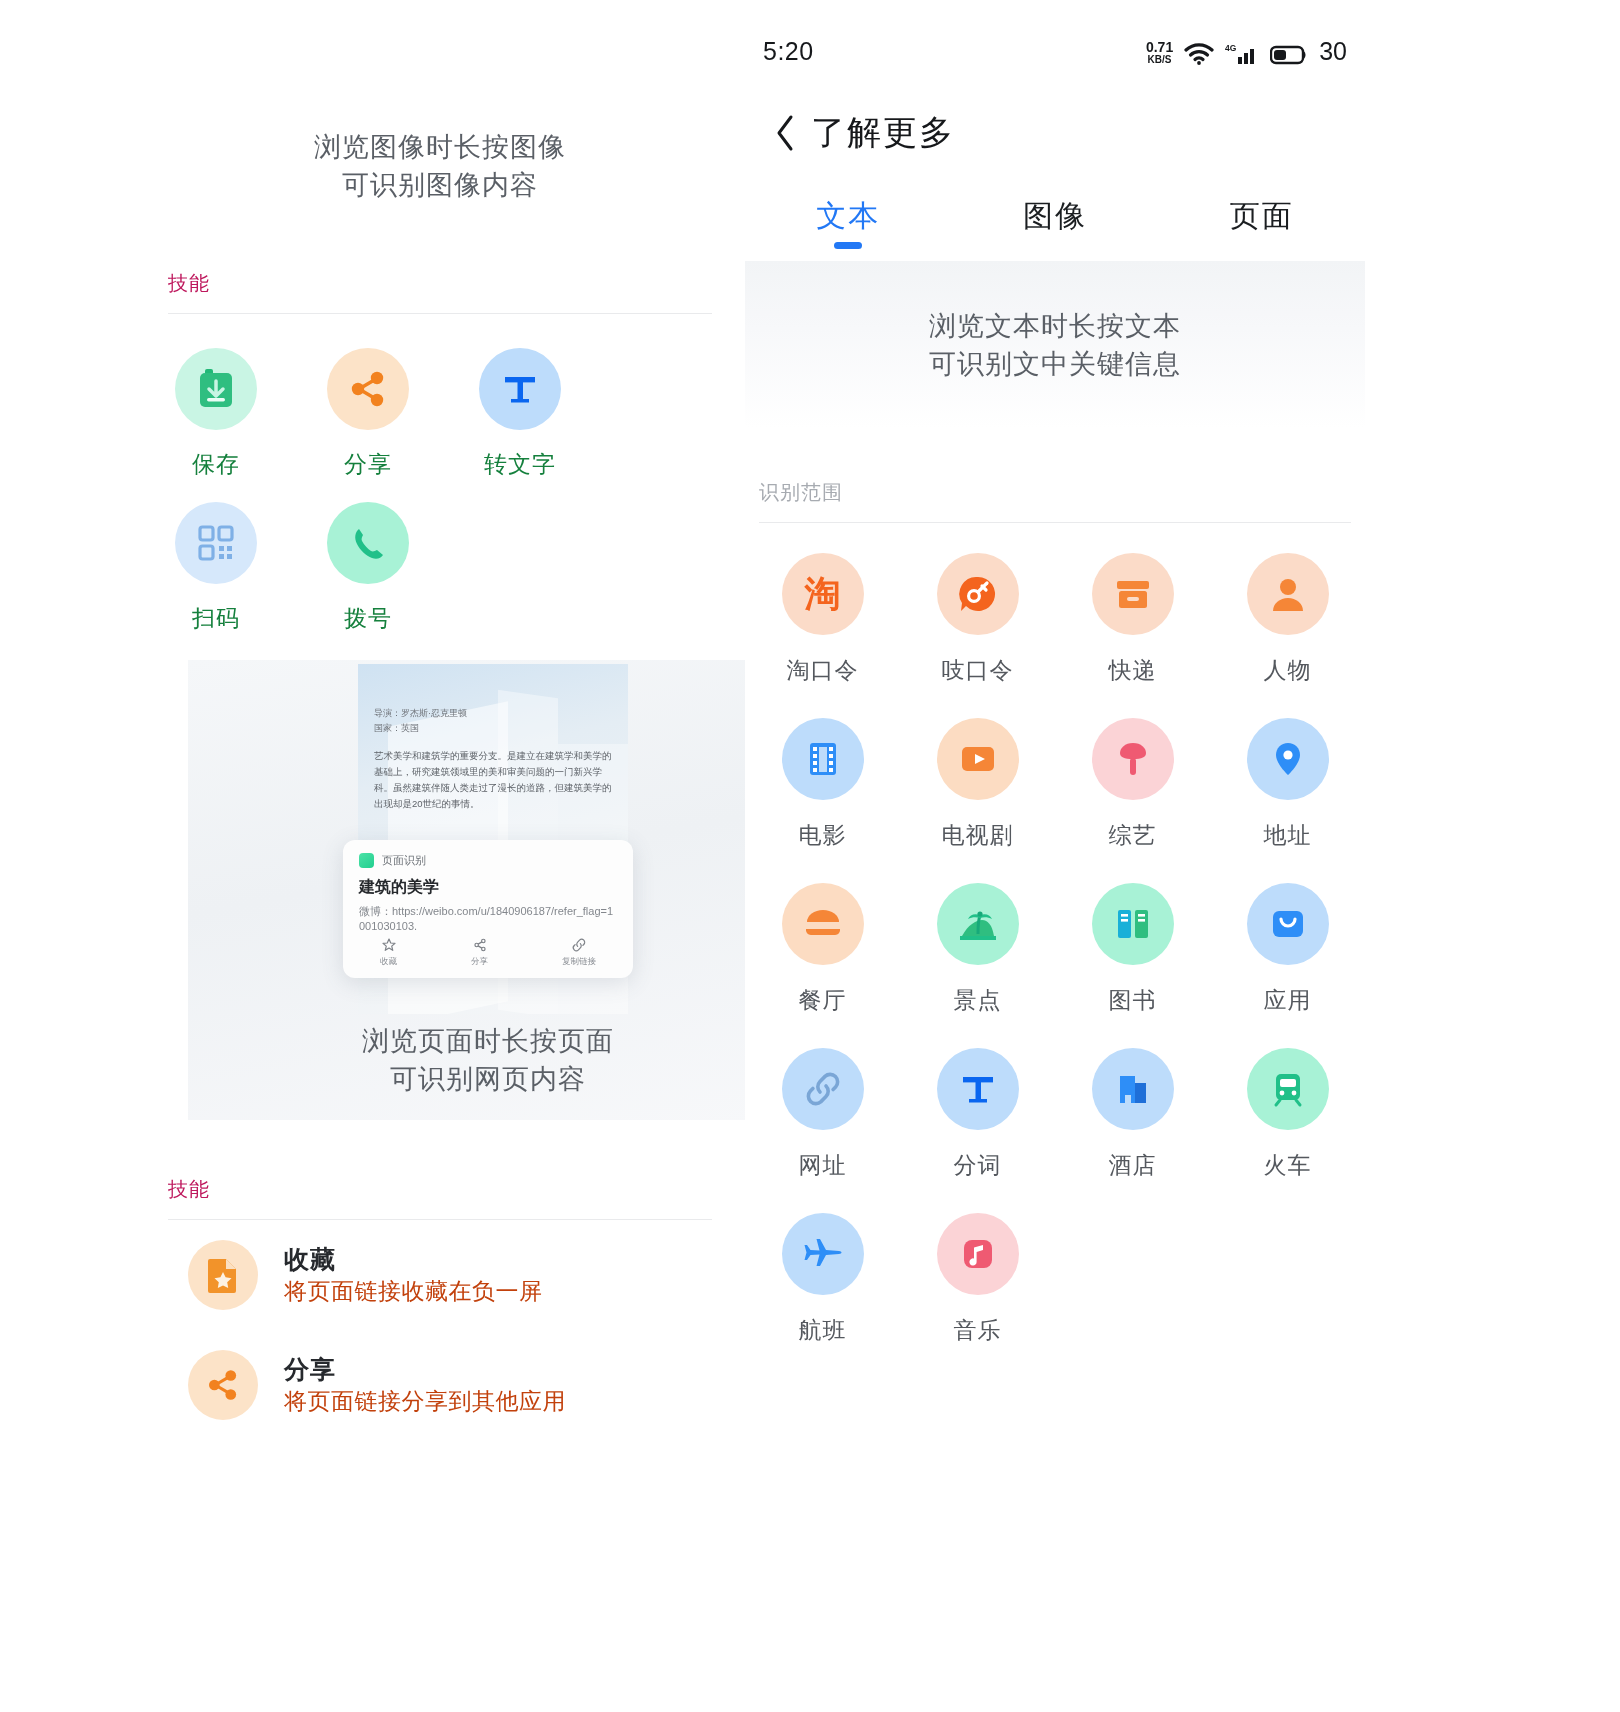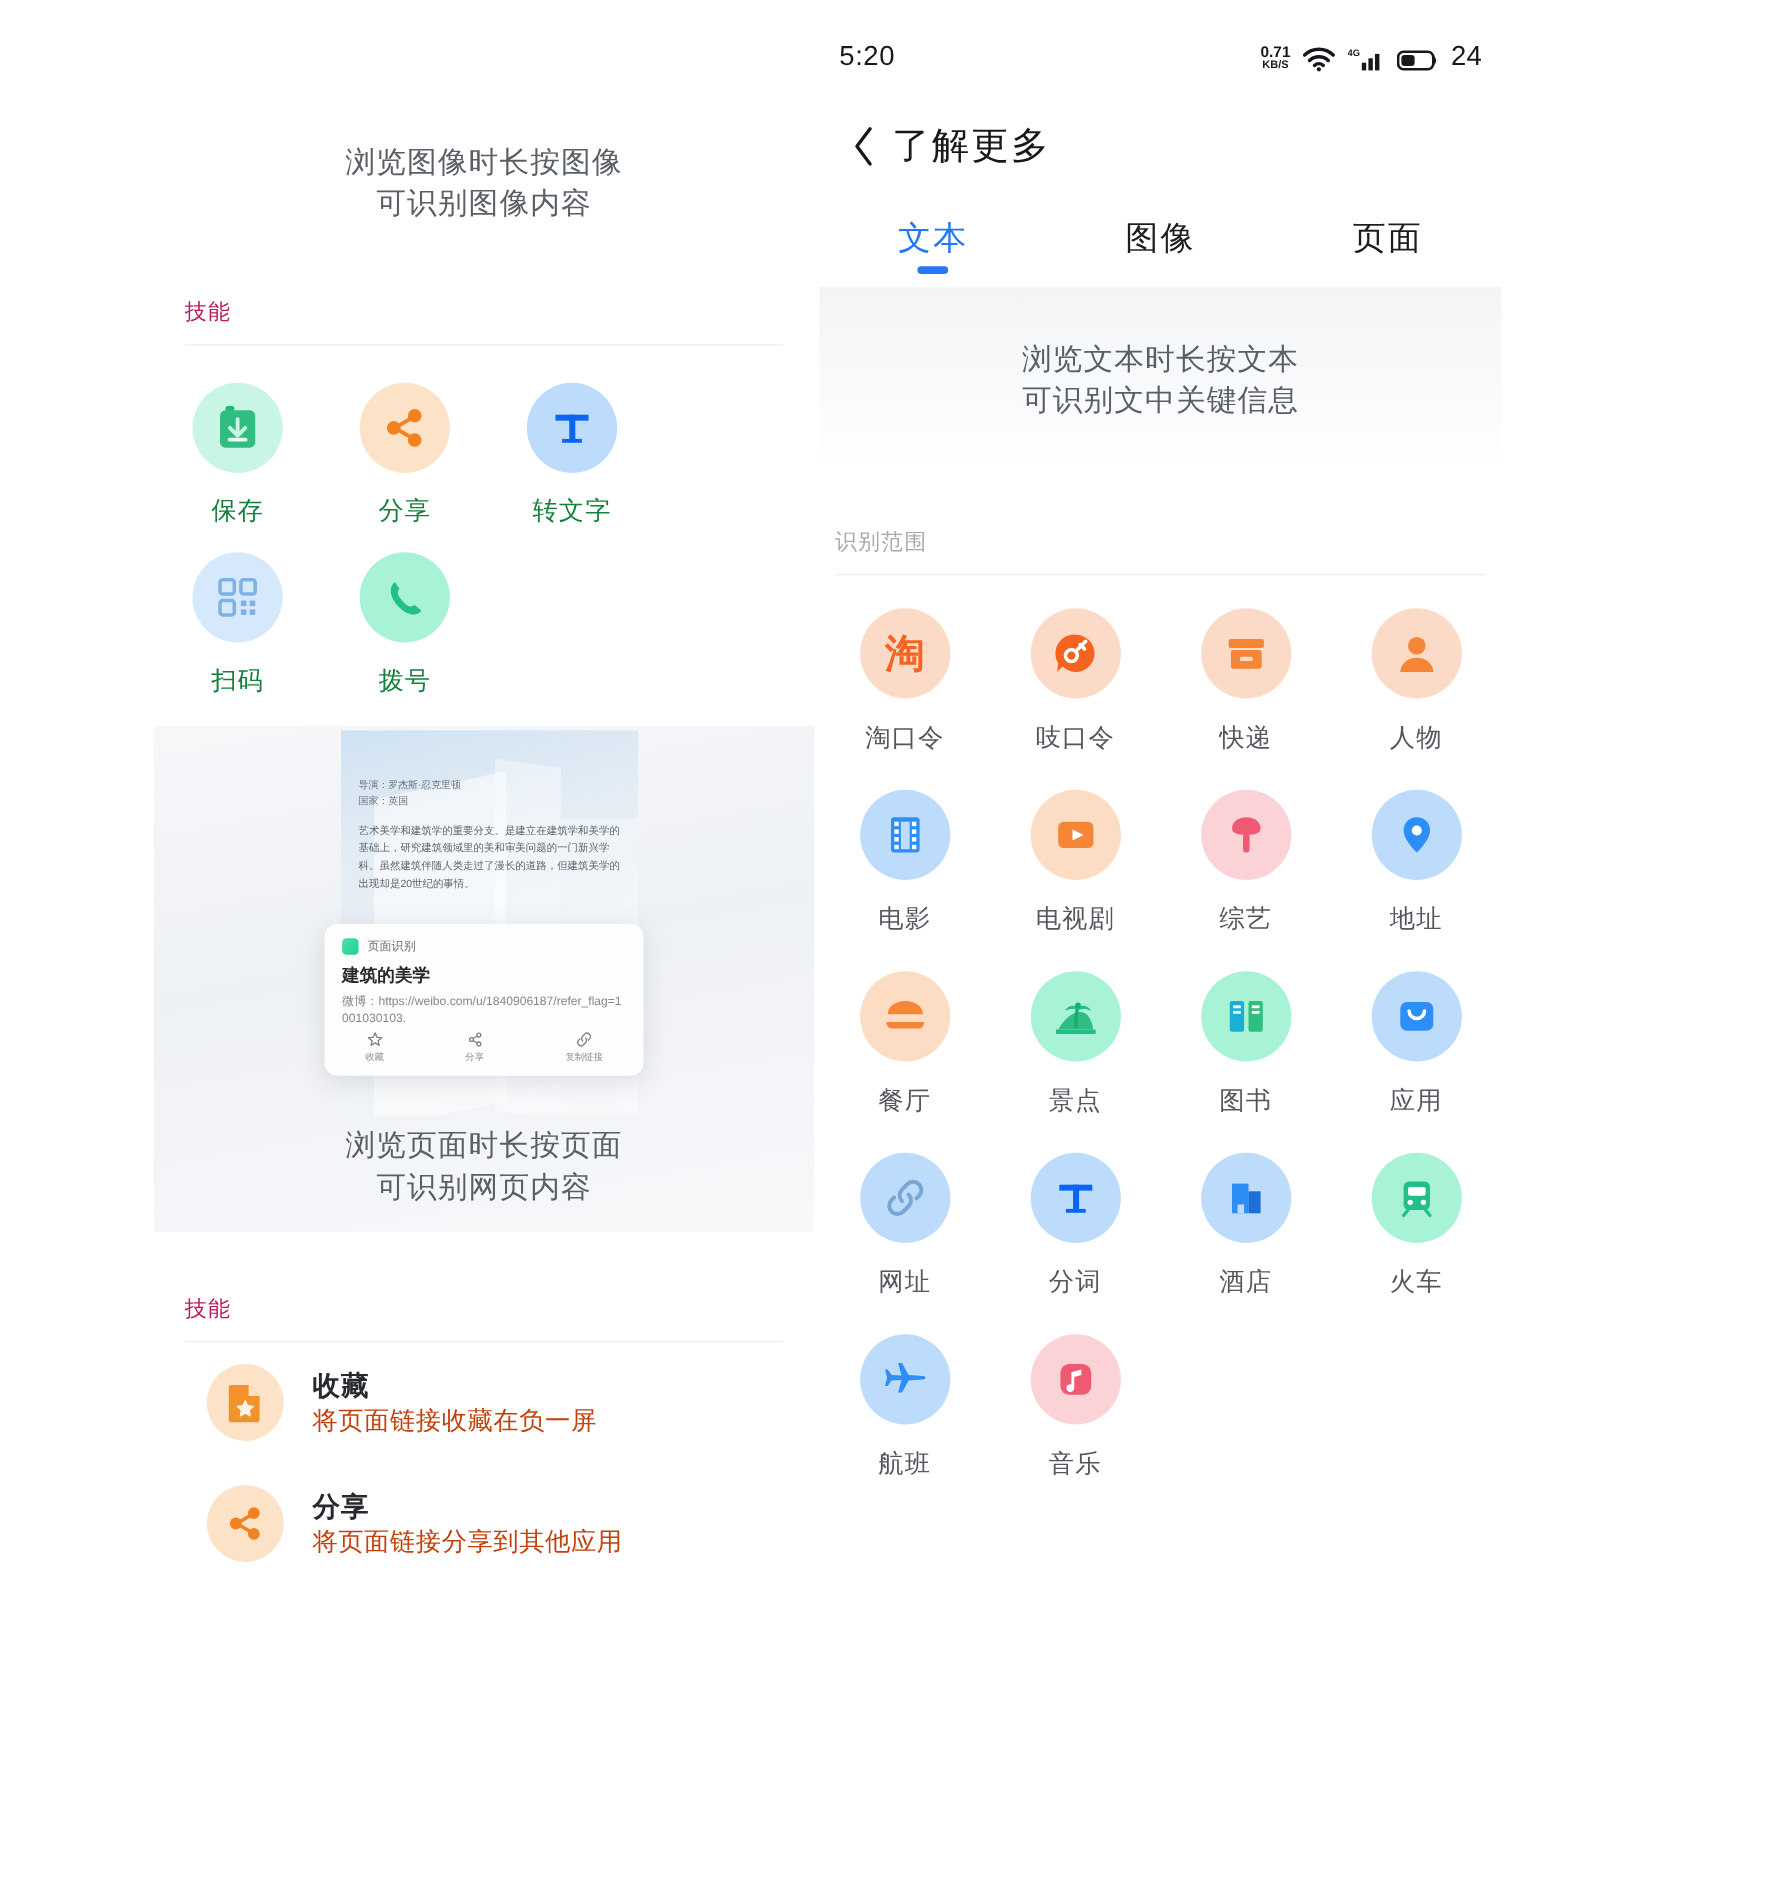--- a/index.html
+++ b/index.html
@@ -41,20 +41,21 @@
   }
   .cell-label {
     margin-top:19px; font-size:23px; color:#15803d; letter-spacing:1px;
   }
 
   
   .preview-block {
     position:relative; margin-top:4px; width:600px; height:460px;
     background:linear-gradient(170deg,#f5f7f9 0%,#eef1f4 45%,#f7f8fa 100%);
     overflow:hidden;
+    margin-left:48px;
   }
   .preview-inner {
     position:absolute; left:170px; top:4px; width:270px; height:350px;
     background:linear-gradient(165deg,#cfe2f2 0%,#e4edf4 30%,#eef2f5 65%,#f4f6f8 100%);
     overflow:hidden;
   }
   .bld { position:absolute; background:rgba(255,255,255,.55); }
   .b1 { left:30px; top:50px; width:120px; height:300px; transform:skewY(-12deg); }
   .b2 { left:140px; top:30px; width:60px; height:320px; transform:skewY(8deg); background:rgba(255,255,255,.4);}
   .b3 { left:200px; top:80px; width:80px; height:270px; background:rgba(255,255,255,.35); }
@@ -348,21 +349,21 @@
           <text x="0" y="9" font-size="8.5" font-weight="bold" fill="#16181b" font-family="Liberation Sans, sans-serif">4G</text>
           <rect x="13" y="15" width="4" height="7" fill="#16181b"></rect>
           <rect x="19" y="11" width="4" height="11" fill="#16181b"></rect>
           <rect x="25" y="7" width="4" height="15" fill="#16181b"></rect>
         </svg>
         <svg width="38" height="22" viewBox="0 0 38 22">
           <rect x="1" y="3" width="32" height="16" rx="5" fill="none" stroke="#16181b" stroke-width="2.4"></rect>
           <path d="M33 8 a4 4 0 0 1 0 6" fill="none" stroke="#16181b" stroke-width="2.4"></path>
           <rect x="4" y="6" width="12" height="10" rx="3" fill="#16181b"></rect>
         </svg>
-        <div class="batt-txt">24</div>
+        <div class="batt-txt">30</div>
       </div>
     </div>
 
     <div class="navbar">
       <div class="back-btn">
         <svg width="22" height="38" viewBox="0 0 22 38">
           <path d="M17 3 L5 19 L17 35" fill="none" stroke="#16181b" stroke-width="3" stroke-linecap="round" stroke-linejoin="round"></path>
         </svg>
       </div>
       <div class="nav-title">了解更多</div>

